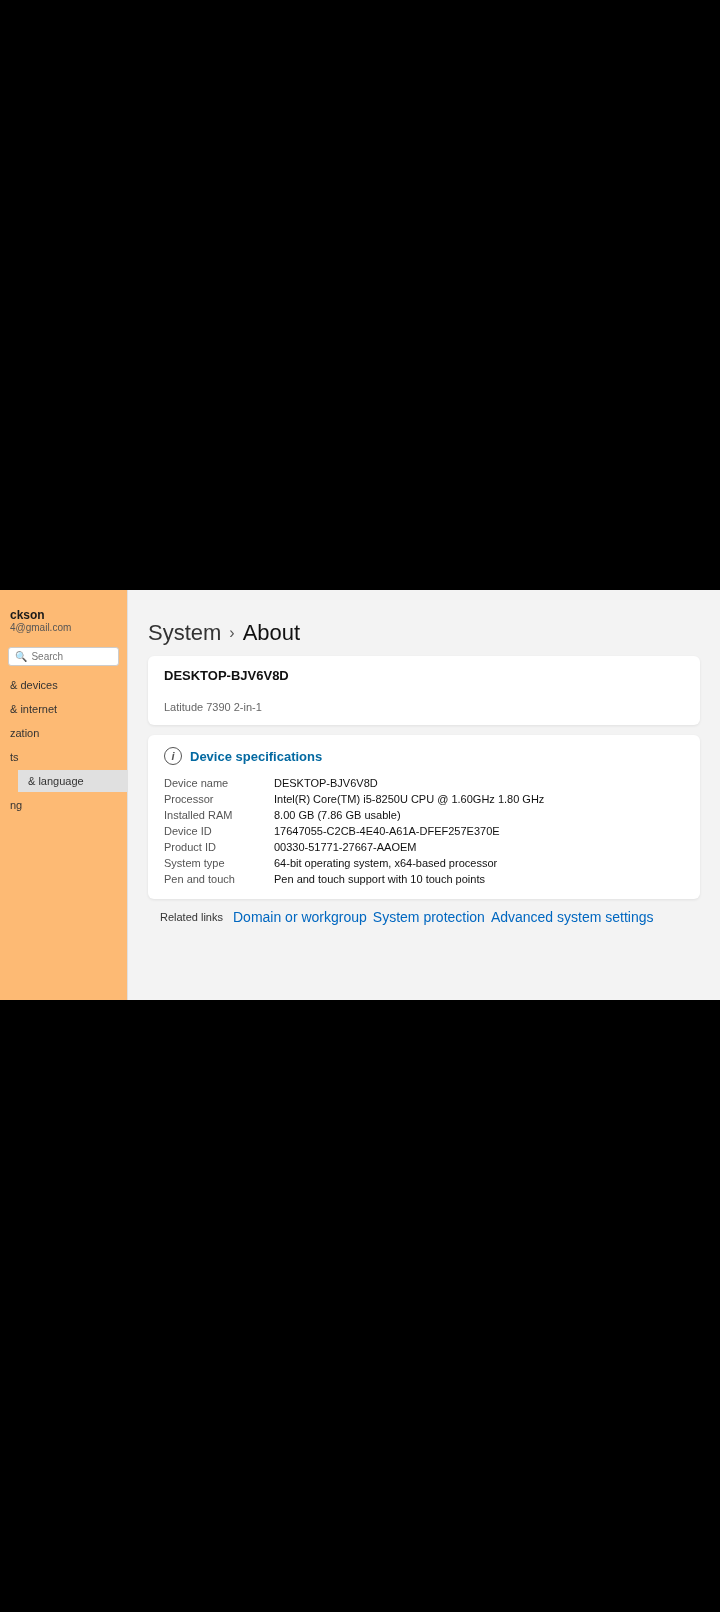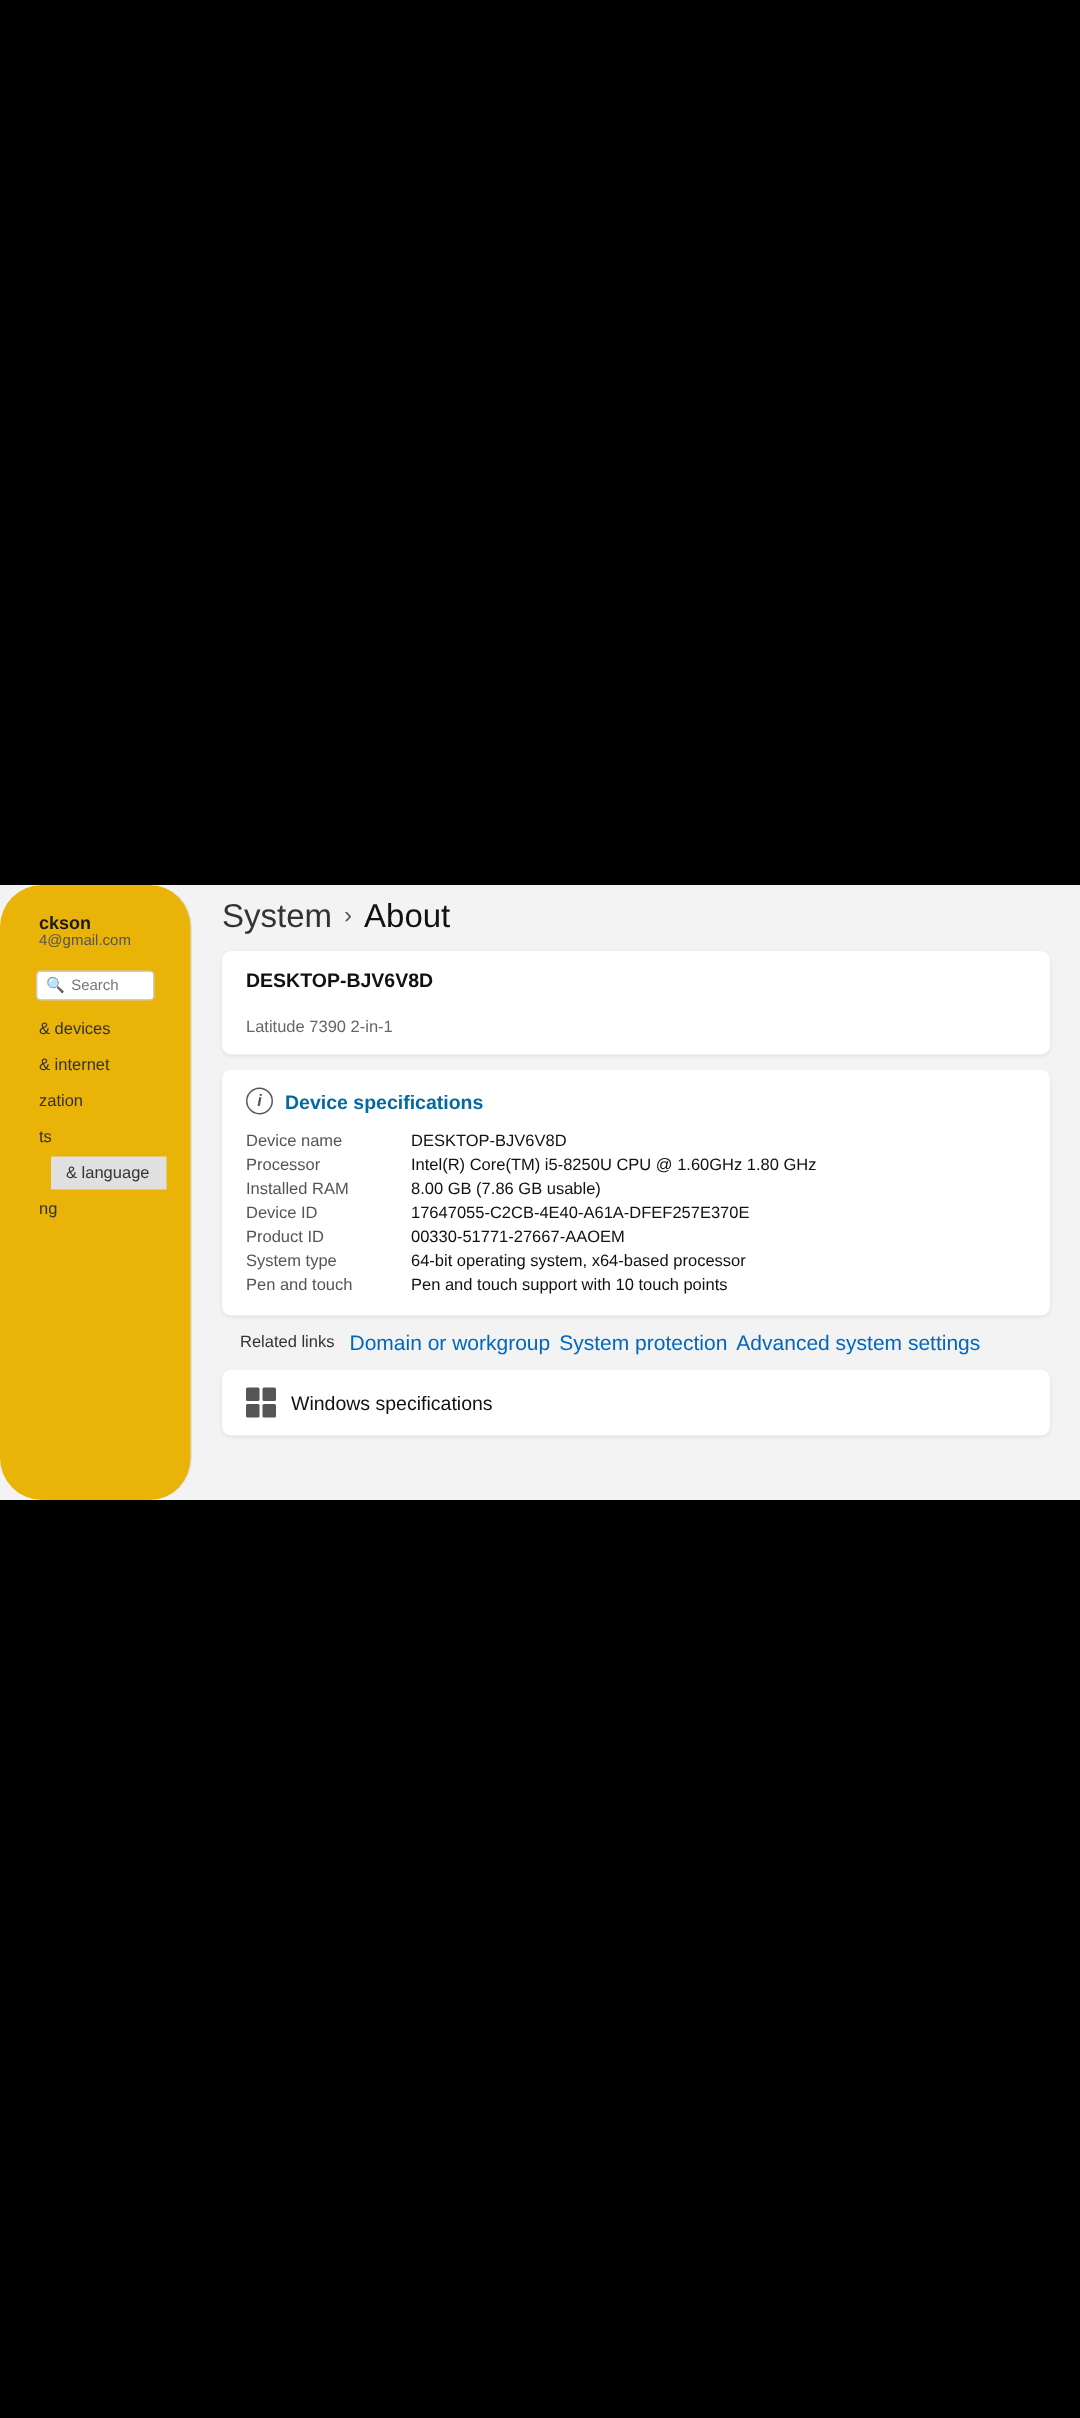--- a/index.html
+++ b/index.html
@@ -20,27 +20,26 @@
       width: 720px;
       height: 410px;
       background: #f3f3f3;
       display: flex;
     }
 
     
     .sidebar {
       width: 128px;
       min-width: 128px;
-      background: #eab308;
-      padding: 10px 16px;
+      background: #fdba74;
+      padding: 10px 0;
       border-right: 1px solid #e0e0e0;
       display: flex;
       flex-direction: column;
       gap: 2px;
-      border-radius: 28px;
     }
 
     .sidebar-user {
       padding: 8px 10px 6px 10px;
       font-size: 11px;
     }
 
     .sidebar-username {
       font-weight: 600;
       font-size: 12px;
@@ -92,21 +91,21 @@
 
     
     .main-content {
       flex: 1;
       background: #f3f3f3;
       overflow-y: auto;
       padding: 0;
     }
 
     .page-header {
-      padding: 8px 20px 10px 20px;
+      padding: 30px 20px 10px 20px;
       display: flex;
       align-items: center;
       gap: 6px;
     }
 
     .breadcrumb-system {
       font-size: 22px;
       font-weight: 300;
       color: #333;
     }
@@ -367,26 +366,17 @@
         </table>
     </div>
 
     <div class="related-links">
       <span class="related-links-label">Related links</span>
       <a class="related-link">Domain or workgroup</a>
       <a class="related-link">System protection</a>
       <a class="related-link">Advanced system settings</a>
     </div>
 
-    <div class="win-specs-card">
-      <div class="win-logo">
-        <div class="win-logo-square"></div>
-        <div class="win-logo-square"></div>
-        <div class="win-logo-square"></div>
-        <div class="win-logo-square"></div>
-      </div>
-      <span class="win-specs-label">Windows specifications</span>
-    </div>
 
   </div>
 </div>
 
 <div class="black-bottom"></div>
 
 </body></html>

